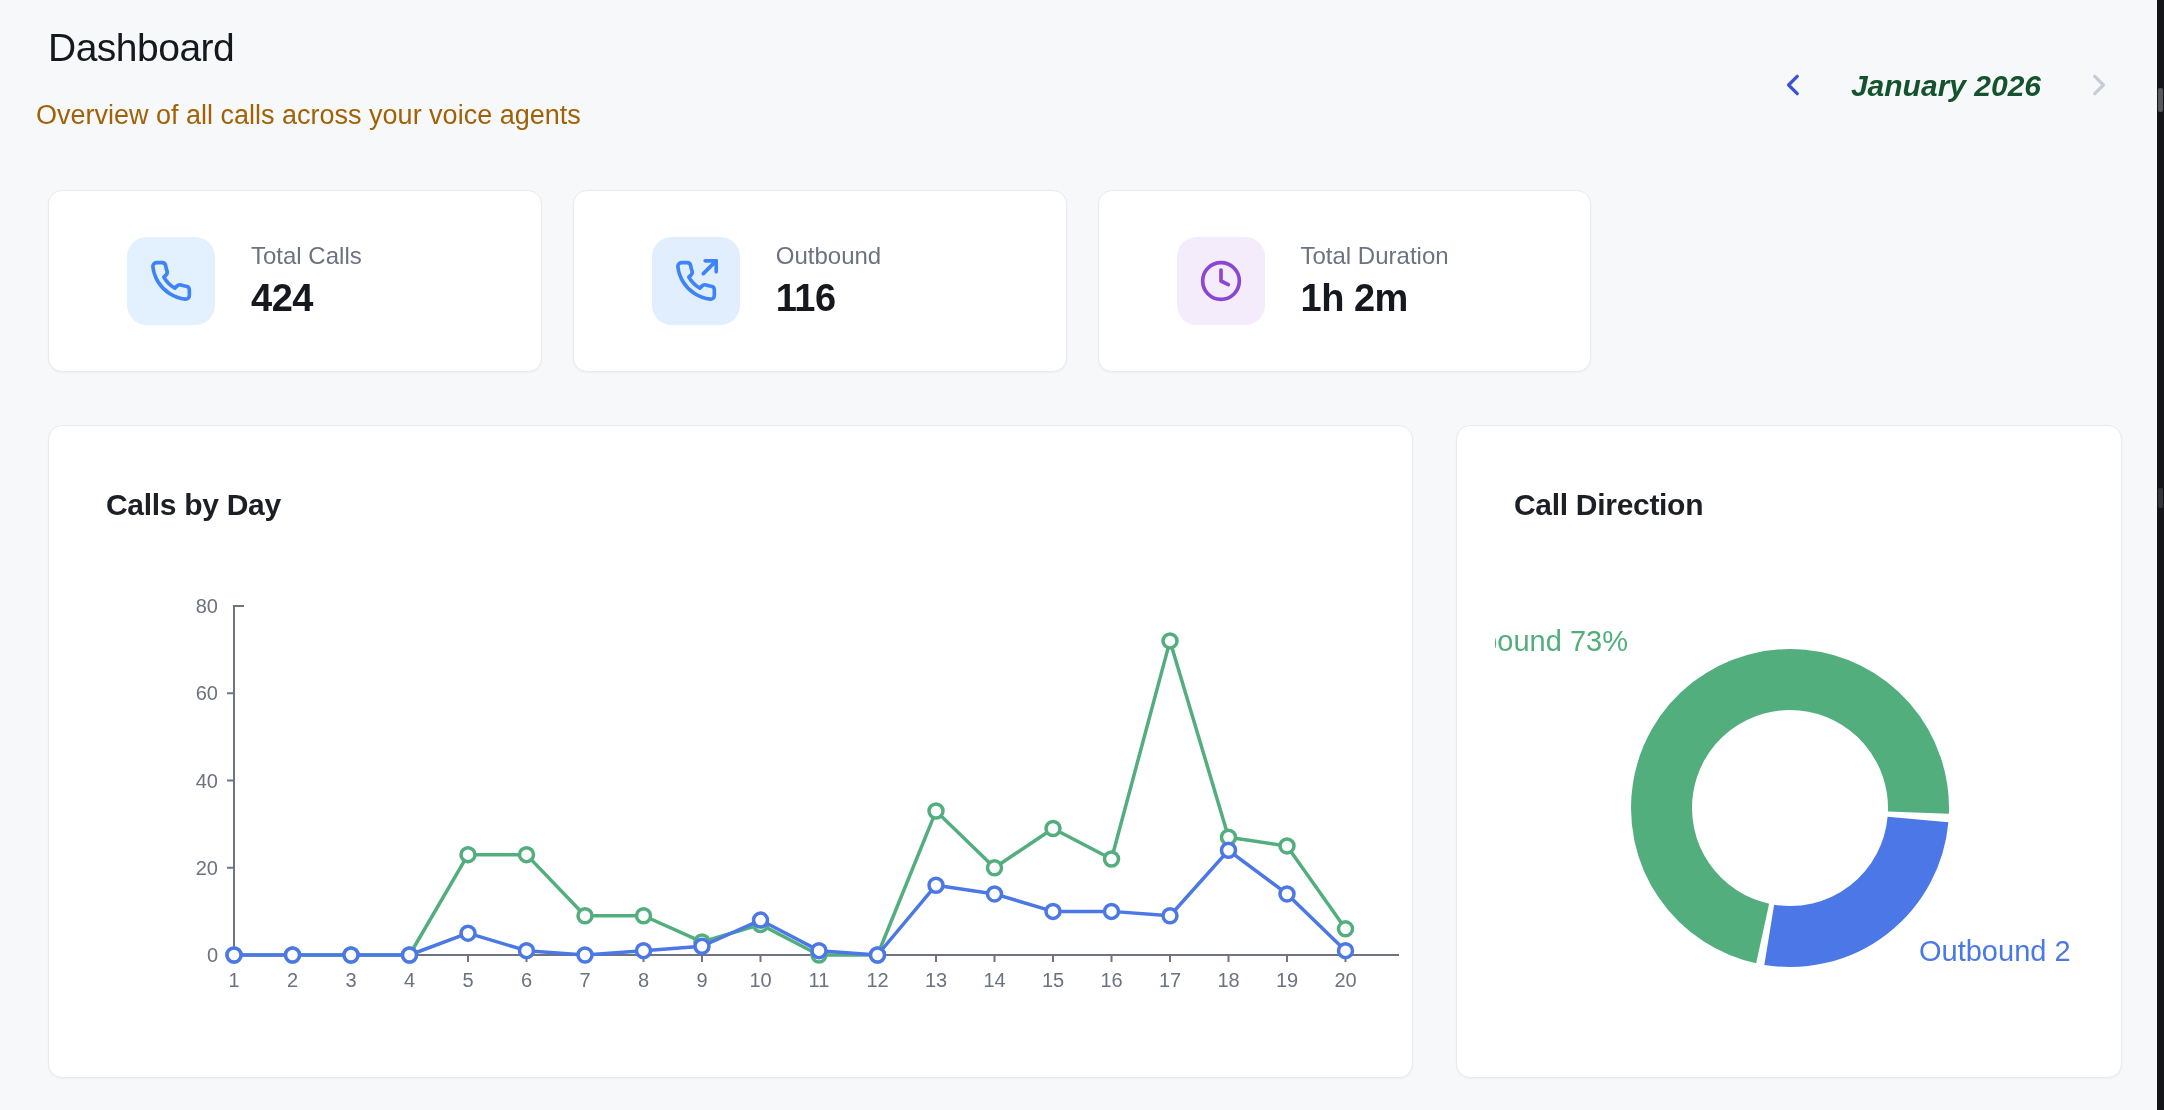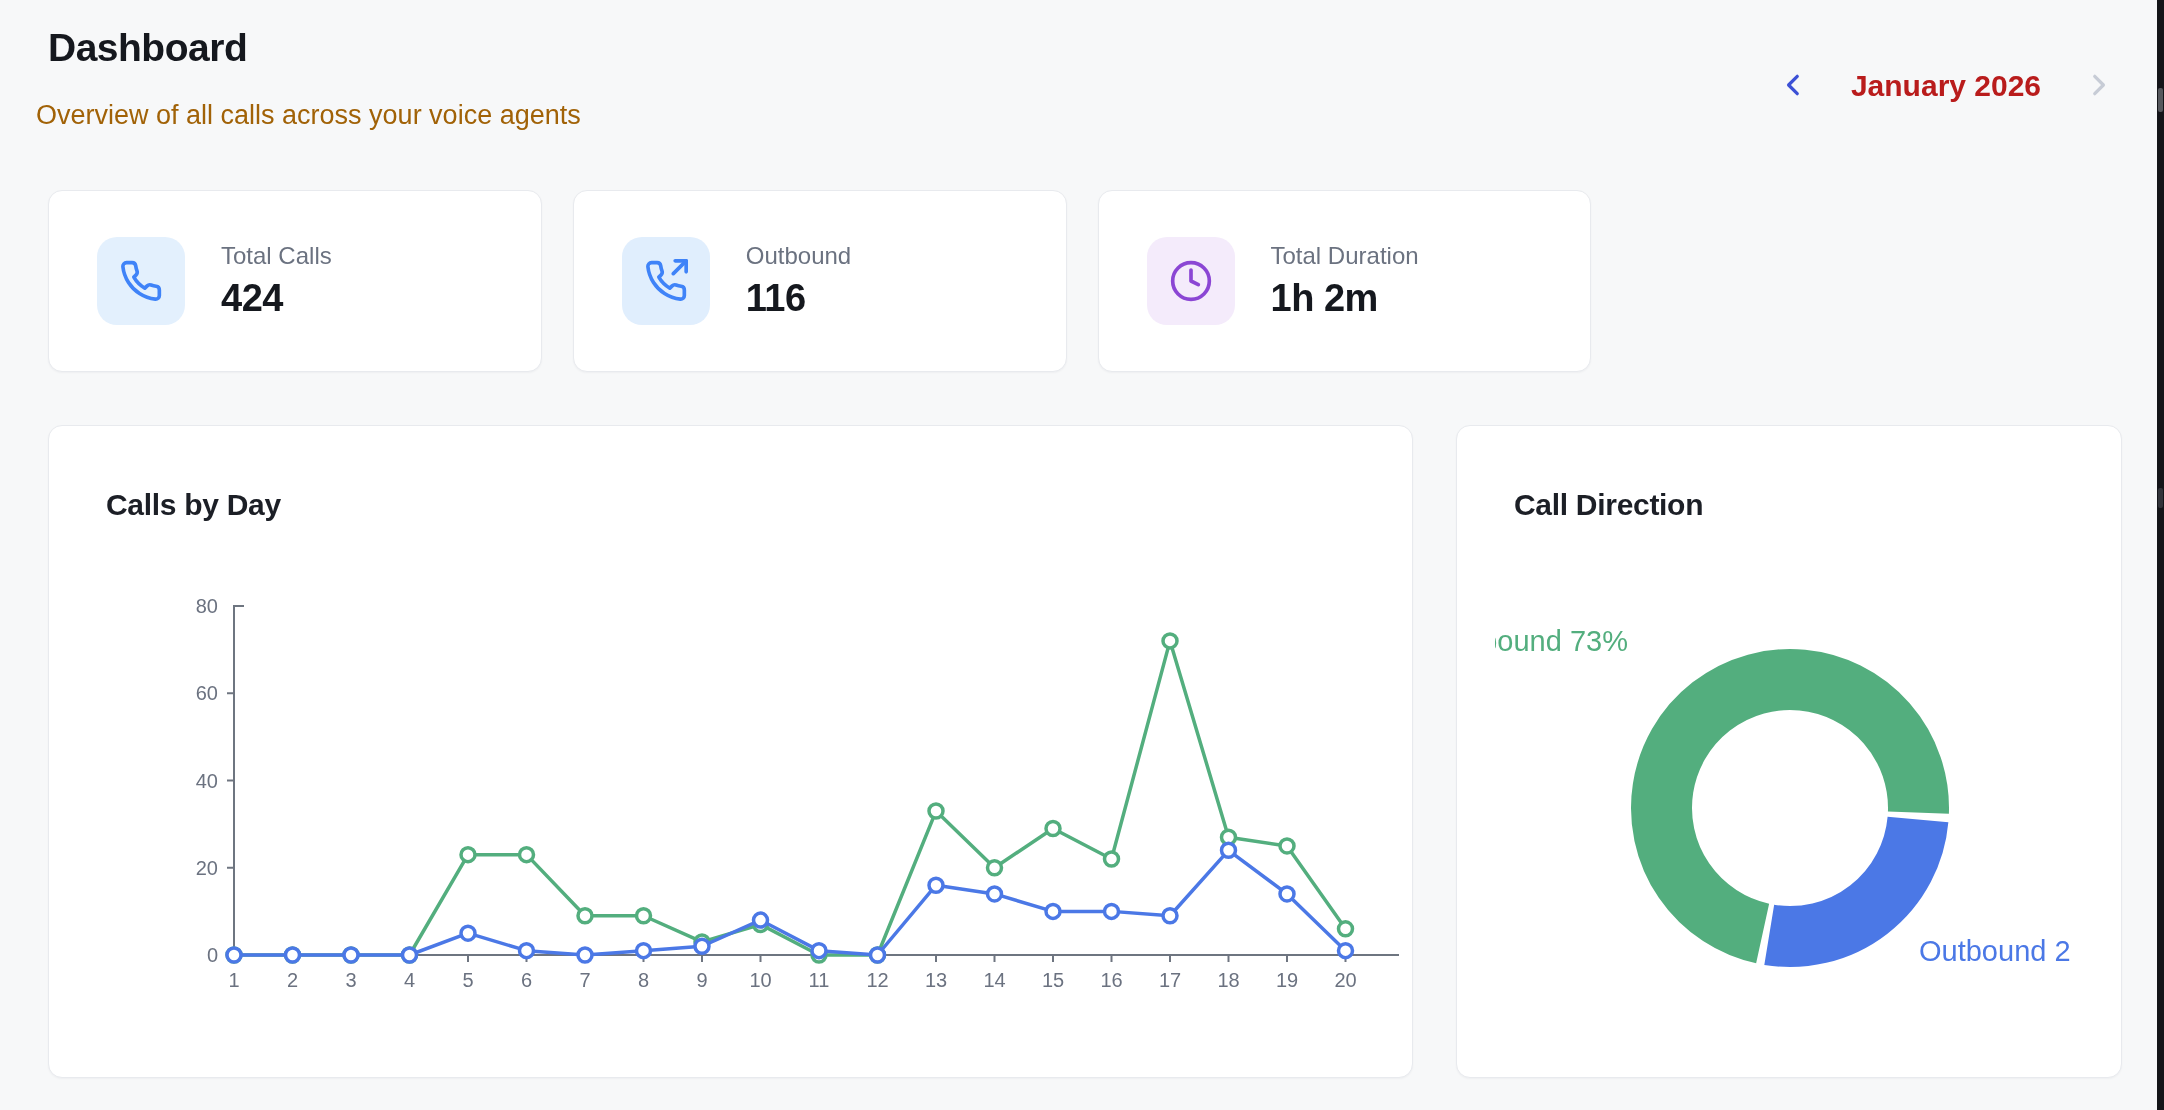--- a/index.html
+++ b/index.html
@@ -7,47 +7,47 @@
   body {
     font-family: "Liberation Sans", "DejaVu Sans", sans-serif;
     background: #f7f8f9;
     position: relative;
     overflow: hidden;
   }
   .stage { position: absolute; inset: 0; }
 
   .page-title {
     position: absolute; left: 48px; top: 26px;
-    font-size: 39px; font-weight: 700; color: #15181e; letter-spacing: -0.5px;
+    font-size: 39px; font-weight: 400; color: #15181e; letter-spacing: -0.5px;
   }
   .page-subtitle {
     position: absolute; left: 36px; top: 100px;
     font-size: 27px; font-weight: 400; color: #a16207;
   }
 
   .month-nav {
     position: absolute; left: 1779px; top: 66px; width: 334px; height: 40px;
     display: flex; align-items: center; justify-content: space-between;
   }
   .month-nav .nav-btn {
     width: 30px; height: 30px; background: none; border: none; cursor: pointer;
     display: flex; align-items: center; justify-content: center;
   }
-  .month-label { font-size: 30px; font-weight: 600; color: #b91c1c; }
+  .month-label { font-size: 30px; font-weight: 600; color: #14532d; font-style: italic; }
 
   .stats-row {
     position: absolute; left: 48px; top: 190px; width: 2068px; height: 182px;
     display: grid; grid-template-columns: repeat(4, 1fr); gap: 31px;
   }
   .card {
     background: #ffffff; border: 1px solid #e8eaee; border-radius: 14px;
     box-shadow: 0 1px 2px rgba(16,24,40,0.04);
     padding-left: 45px;
   }
-  .stat-card { display: flex; align-items: center; padding-left: 48px; gap: 36px; }
+  .stat-card { display: flex; align-items: center; padding-left: 78px; gap: 36px; }
   .stat-icon {
     width: 88px; height: 88px; border-radius: 20px; flex: 0 0 auto;
     display: flex; align-items: center; justify-content: center;
   }
   .stat-icon svg { width: 44px; height: 44px; display: block; }
   .stat-label { font-size: 24px; color: #6b7280; margin-bottom: 7px; }
   .stat-value { font-size: 38px; font-weight: 700; color: #15181e; letter-spacing: -0.5px; }
 
   .chart-card-left  { position: absolute; left: 48px;   top: 425px; width: 1365px; height: 653px; }
   .chart-card-right { position: absolute; left: 1445px; top: 425px; width: 666px;  height: 653px; }

